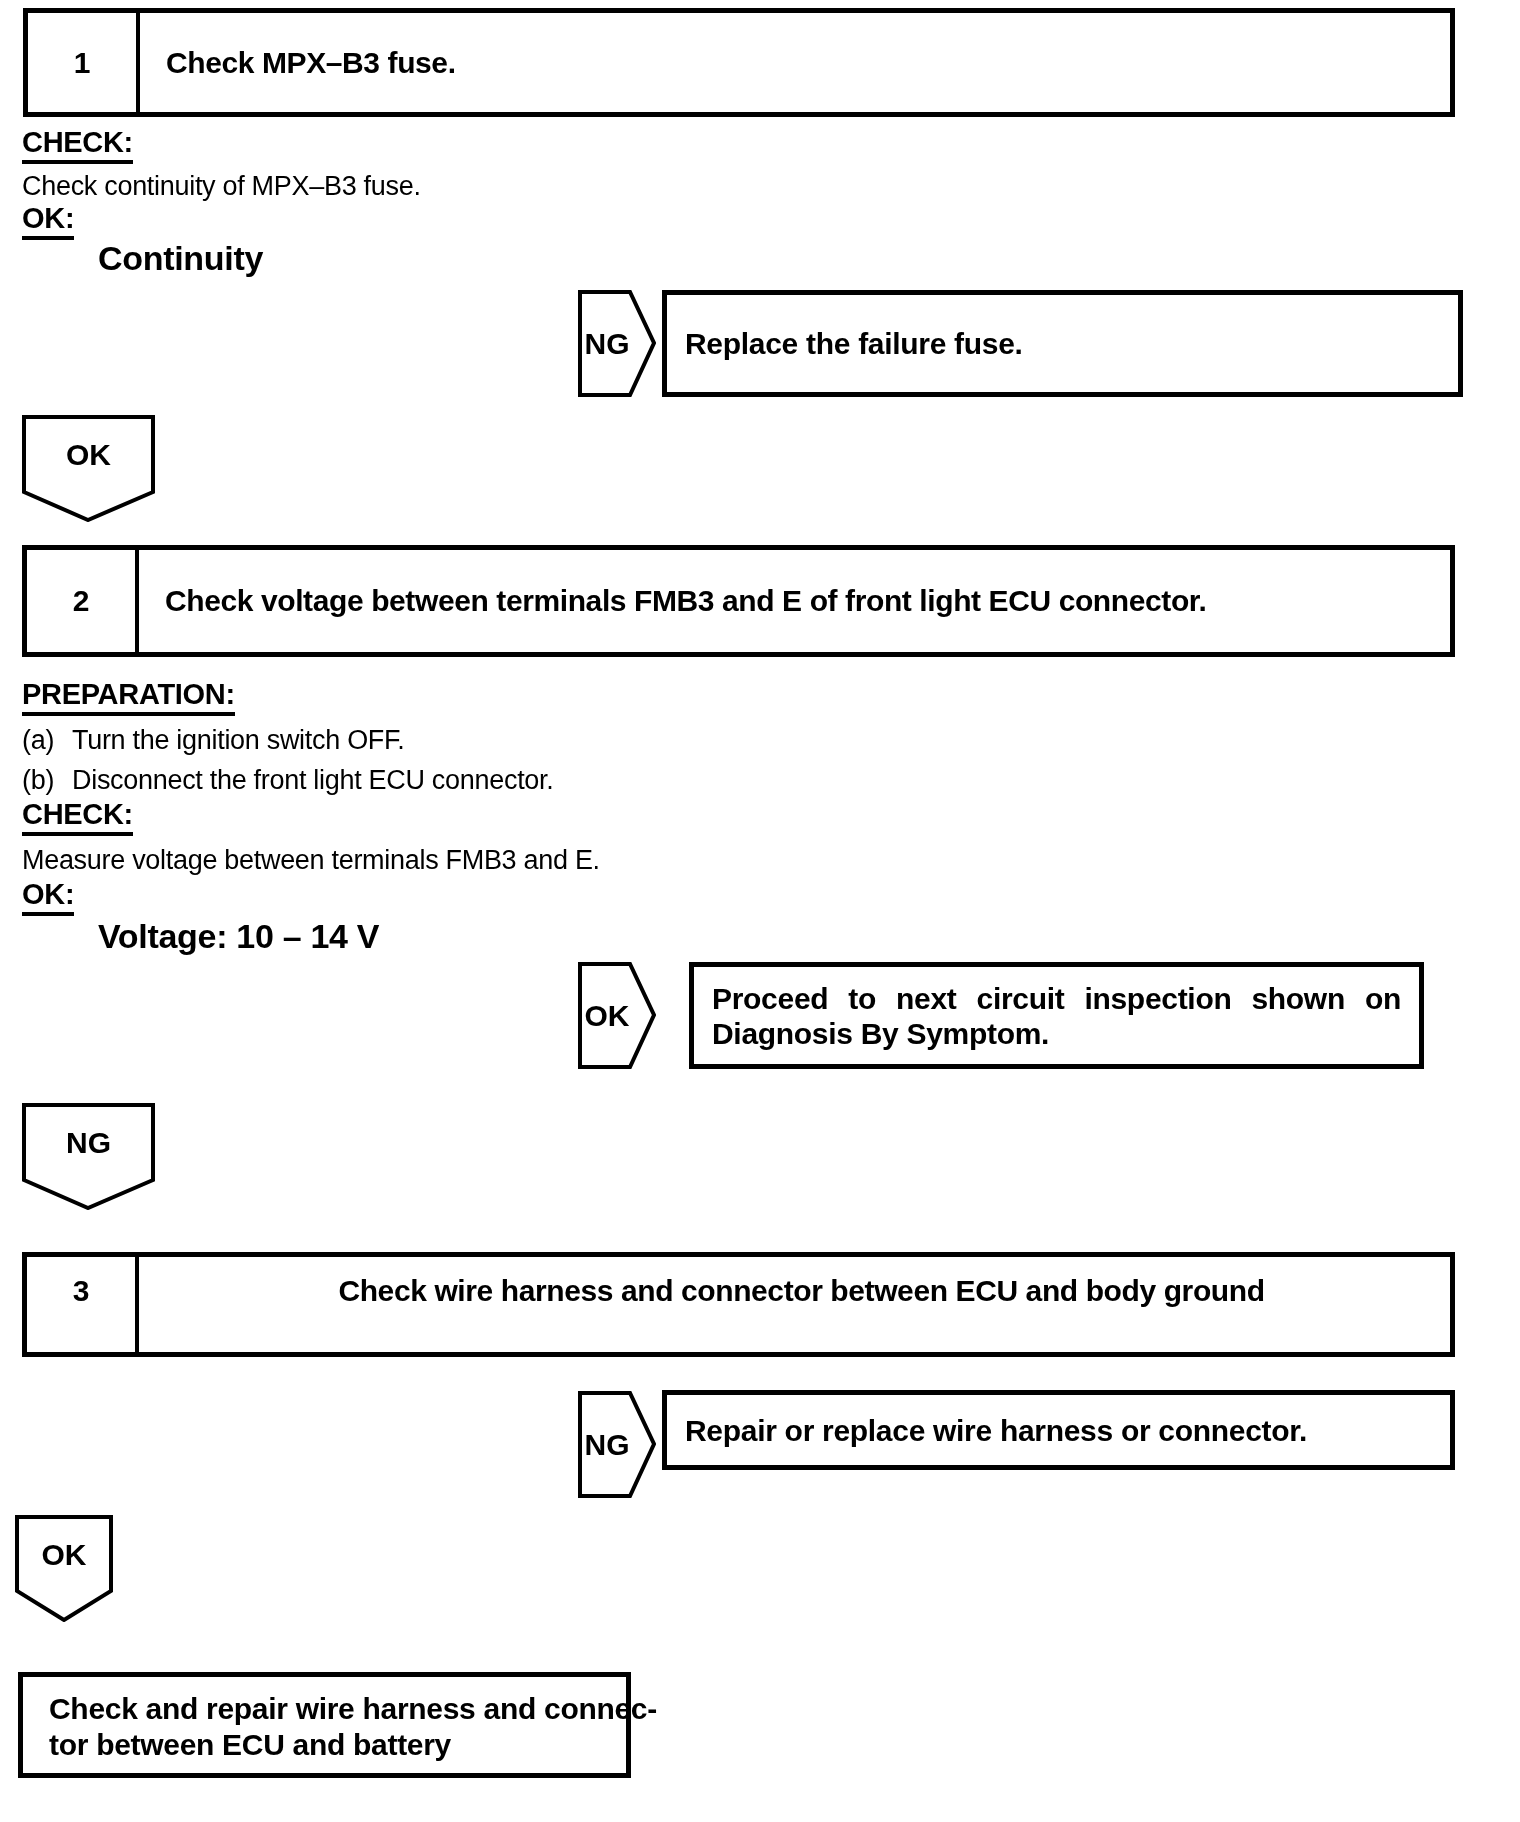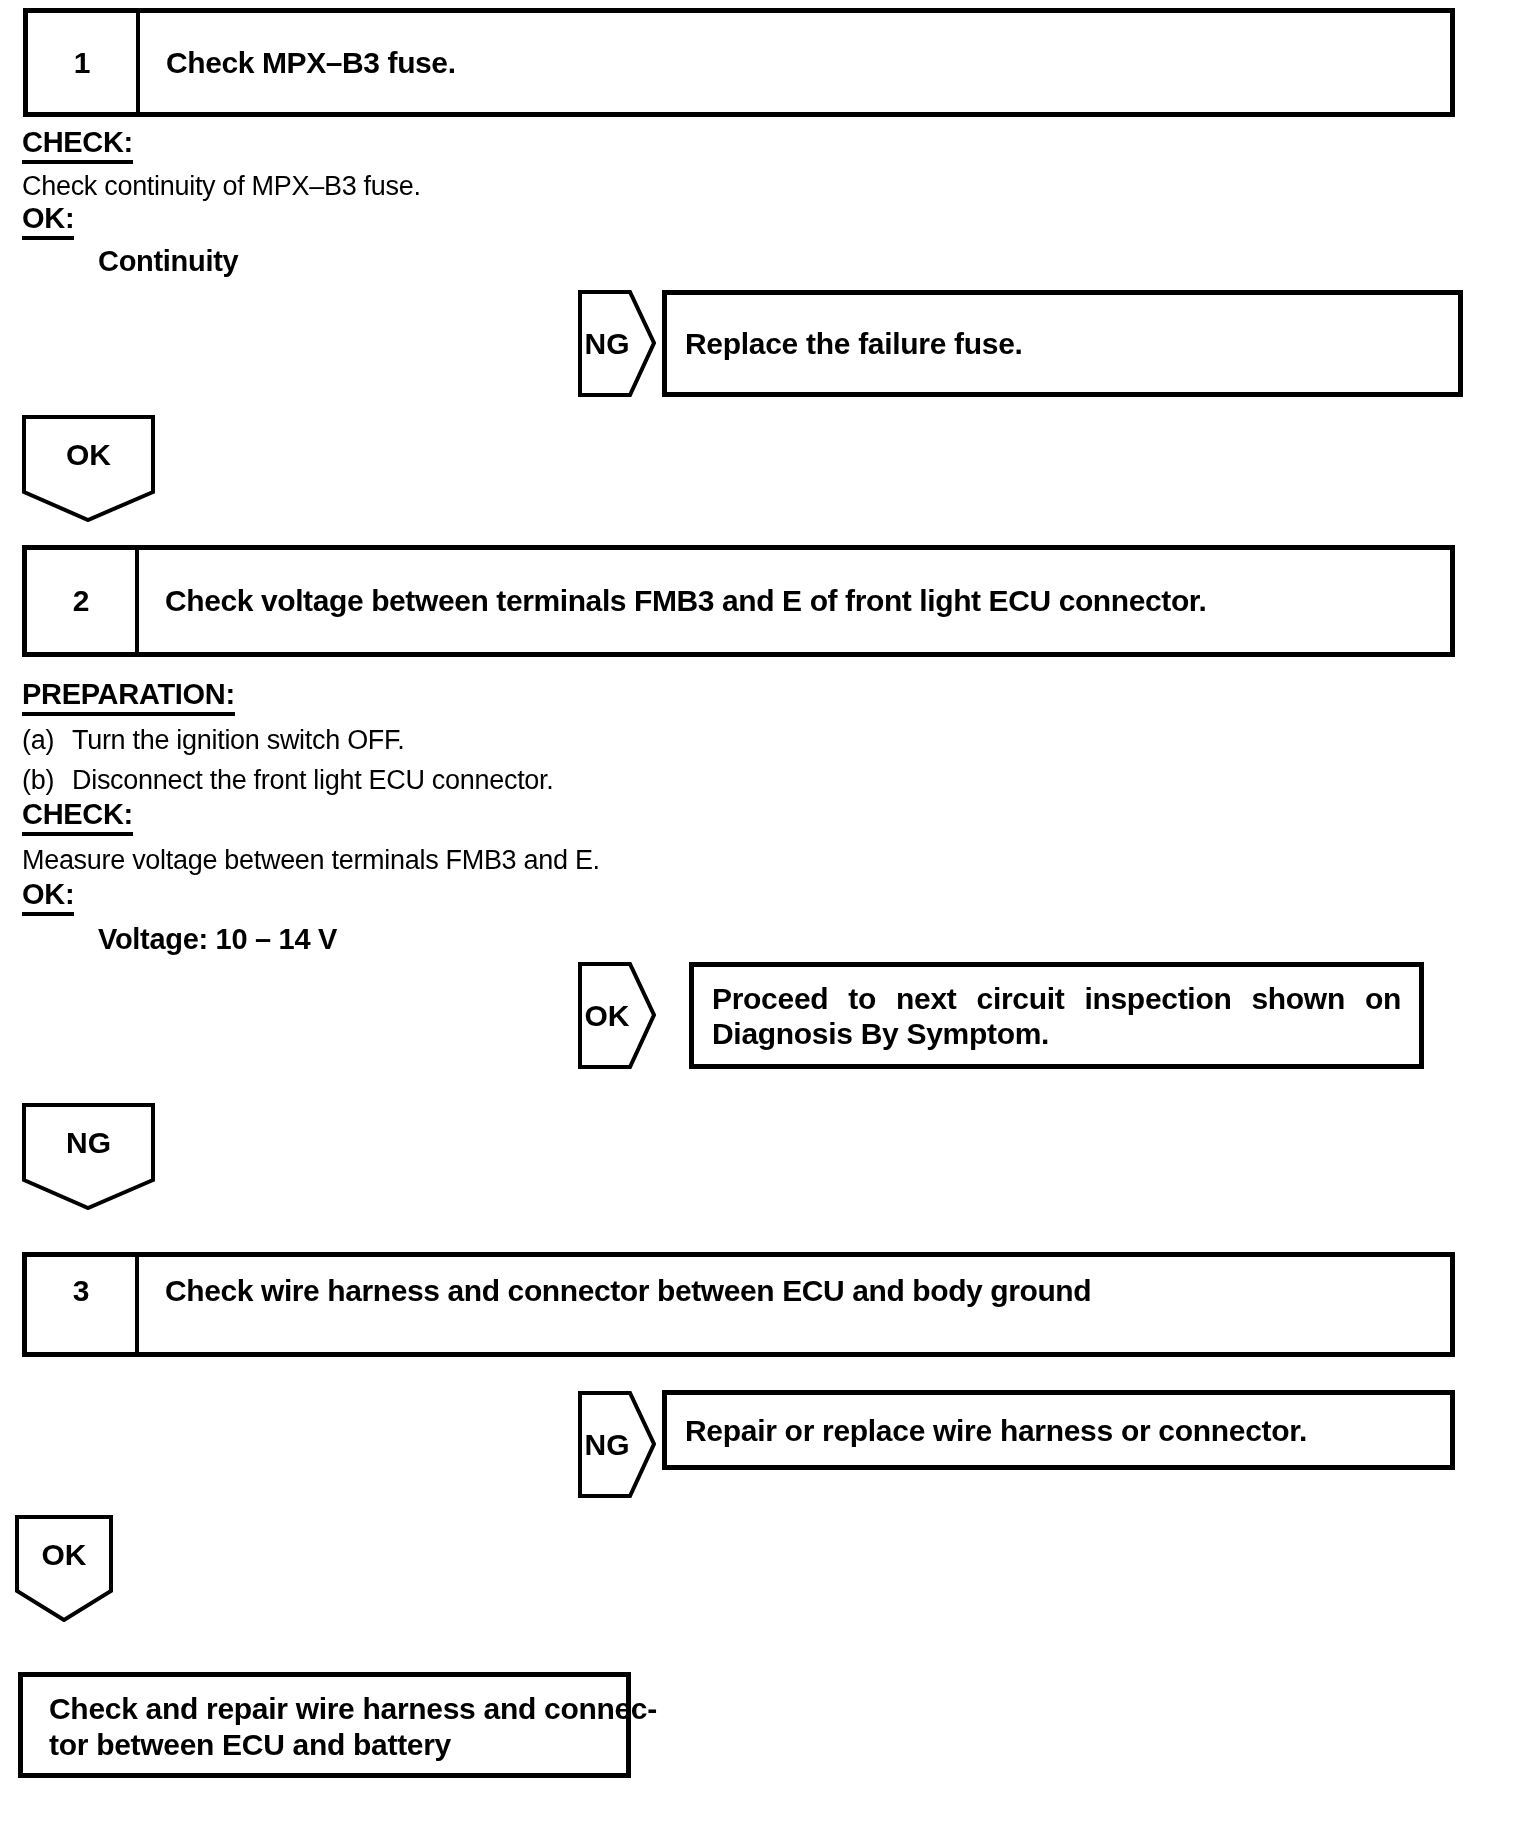--- a/index.html
+++ b/index.html
@@ -21,32 +21,32 @@
     display:flex; align-items:center; justify-content:center;
     font-weight:bold; font-size:30px;
   }
   .step-title {
     flex:1; padding-left:26px; padding-right:12px;
     font-weight:bold; font-size:30px; letter-spacing:-0.4px;
     white-space:nowrap;
   }
   .step-box.top-align { align-items:stretch; }
   .step-box.top-align .step-num { align-items:flex-start; padding-top:17px; }
-  .step-box.top-align .step-title { padding-top:17px; }
+  .step-box.top-align .step-title { padding-top:17px;text-align:center; }
 
   
   .text-block { position:absolute; font-size:27px; letter-spacing:-0.3px; }
   .tb1 .line { height:38px; }
   .tb2 .line { height:40px; }
   .line { display:flex; align-items:flex-end; white-space:nowrap; }
   .label-u {
     font-weight:bold; font-size:29px;
     border-bottom:4px solid #000; padding-bottom:1px;
   }
-  .spec { font-weight:bold; font-size:29px; padding-left:76px; }
+  .spec { font-weight:bold; font-size:34px; padding-left:76px; }
   .marker { width:50px; flex:0 0 50px; }
 
   
   .flag-right { position:absolute; width:78px; height:107px; }
   .flag-right svg, .flag-down svg { position:absolute; left:0; top:0; }
   .flag-right .flag-text {
     position:absolute; left:0; top:50%; transform:translateY(-50%);
     width:58px; text-align:center; font-weight:bold; font-size:30px;
   }
 

